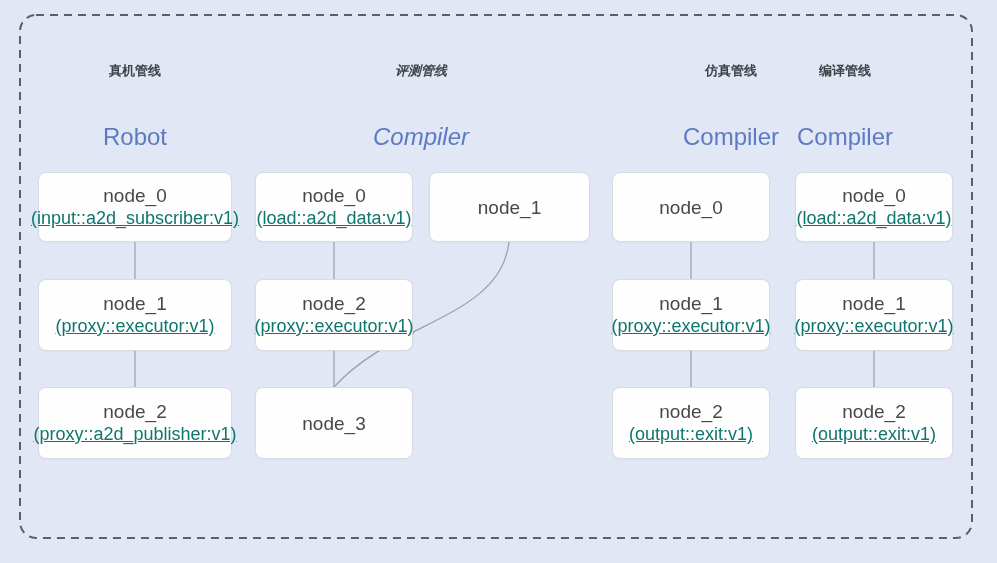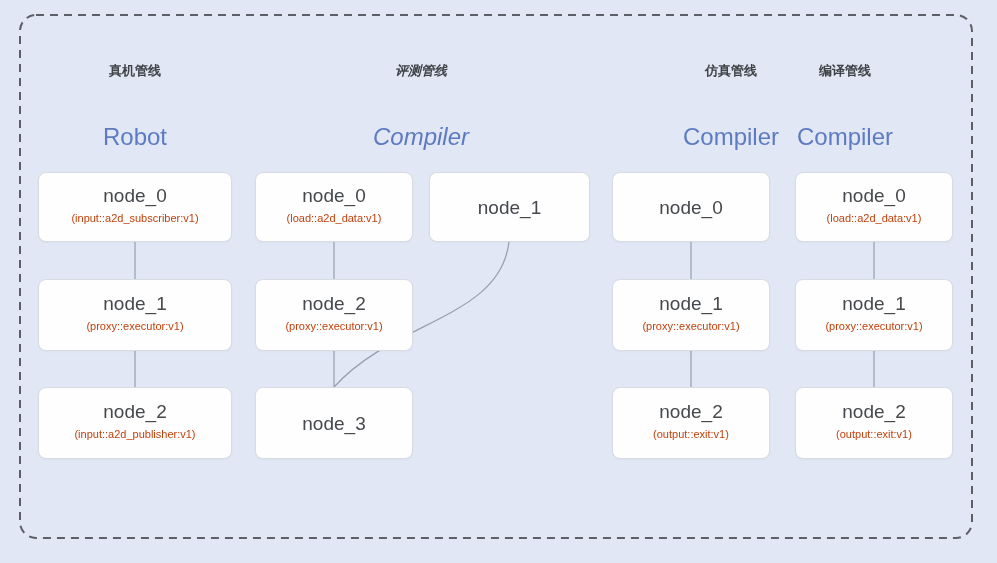--- a/index.html
+++ b/index.html
@@ -55,24 +55,25 @@
     z-index: 2;
     box-shadow: 0 1px 2px rgba(60,70,110,0.04);
   }
   .node .n-name {
     font-size: 19px;
     color: #45484c;
     line-height: 23px;
     white-space: nowrap;
   }
   .node .n-type {
-    font-size: 11px;
-    color: #c2410c;
+    font-size: 18px;
+    color: #0f766e;
     line-height: 23px;
     white-space: nowrap;
+    text-decoration: underline;
   }
 
   
   .c-robot  { left: 38px;  width: 194px; }
   .c-eval   { left: 255px; width: 158px; }
   .c-evalgt { left: 429px; width: 161px; }
   .c-sim    { left: 612px; width: 158px; }
   .c-comp   { left: 795px; width: 158px; }
 
   
@@ -119,21 +120,21 @@
   <div class="node c-robot r1">
     <span class="n-name">node_0</span>
     <span class="n-type">(input::a2d_subscriber:v1)</span>
   </div>
   <div class="node c-robot r2">
     <span class="n-name">node_1</span>
     <span class="n-type">(proxy::executor:v1)</span>
   </div>
   <div class="node c-robot r3">
     <span class="n-name">node_2</span>
-    <span class="n-type">(input::a2d_publisher:v1)</span>
+    <span class="n-type">(proxy::a2d_publisher:v1)</span>
   </div>
 
   
   <div class="node c-eval r1">
     <span class="n-name">node_0</span>
     <span class="n-type">(load::a2d_data:v1)</span>
   </div>
   <div class="node c-eval r2">
     <span class="n-name">node_2</span>
     <span class="n-type">(proxy::executor:v1)</span>

